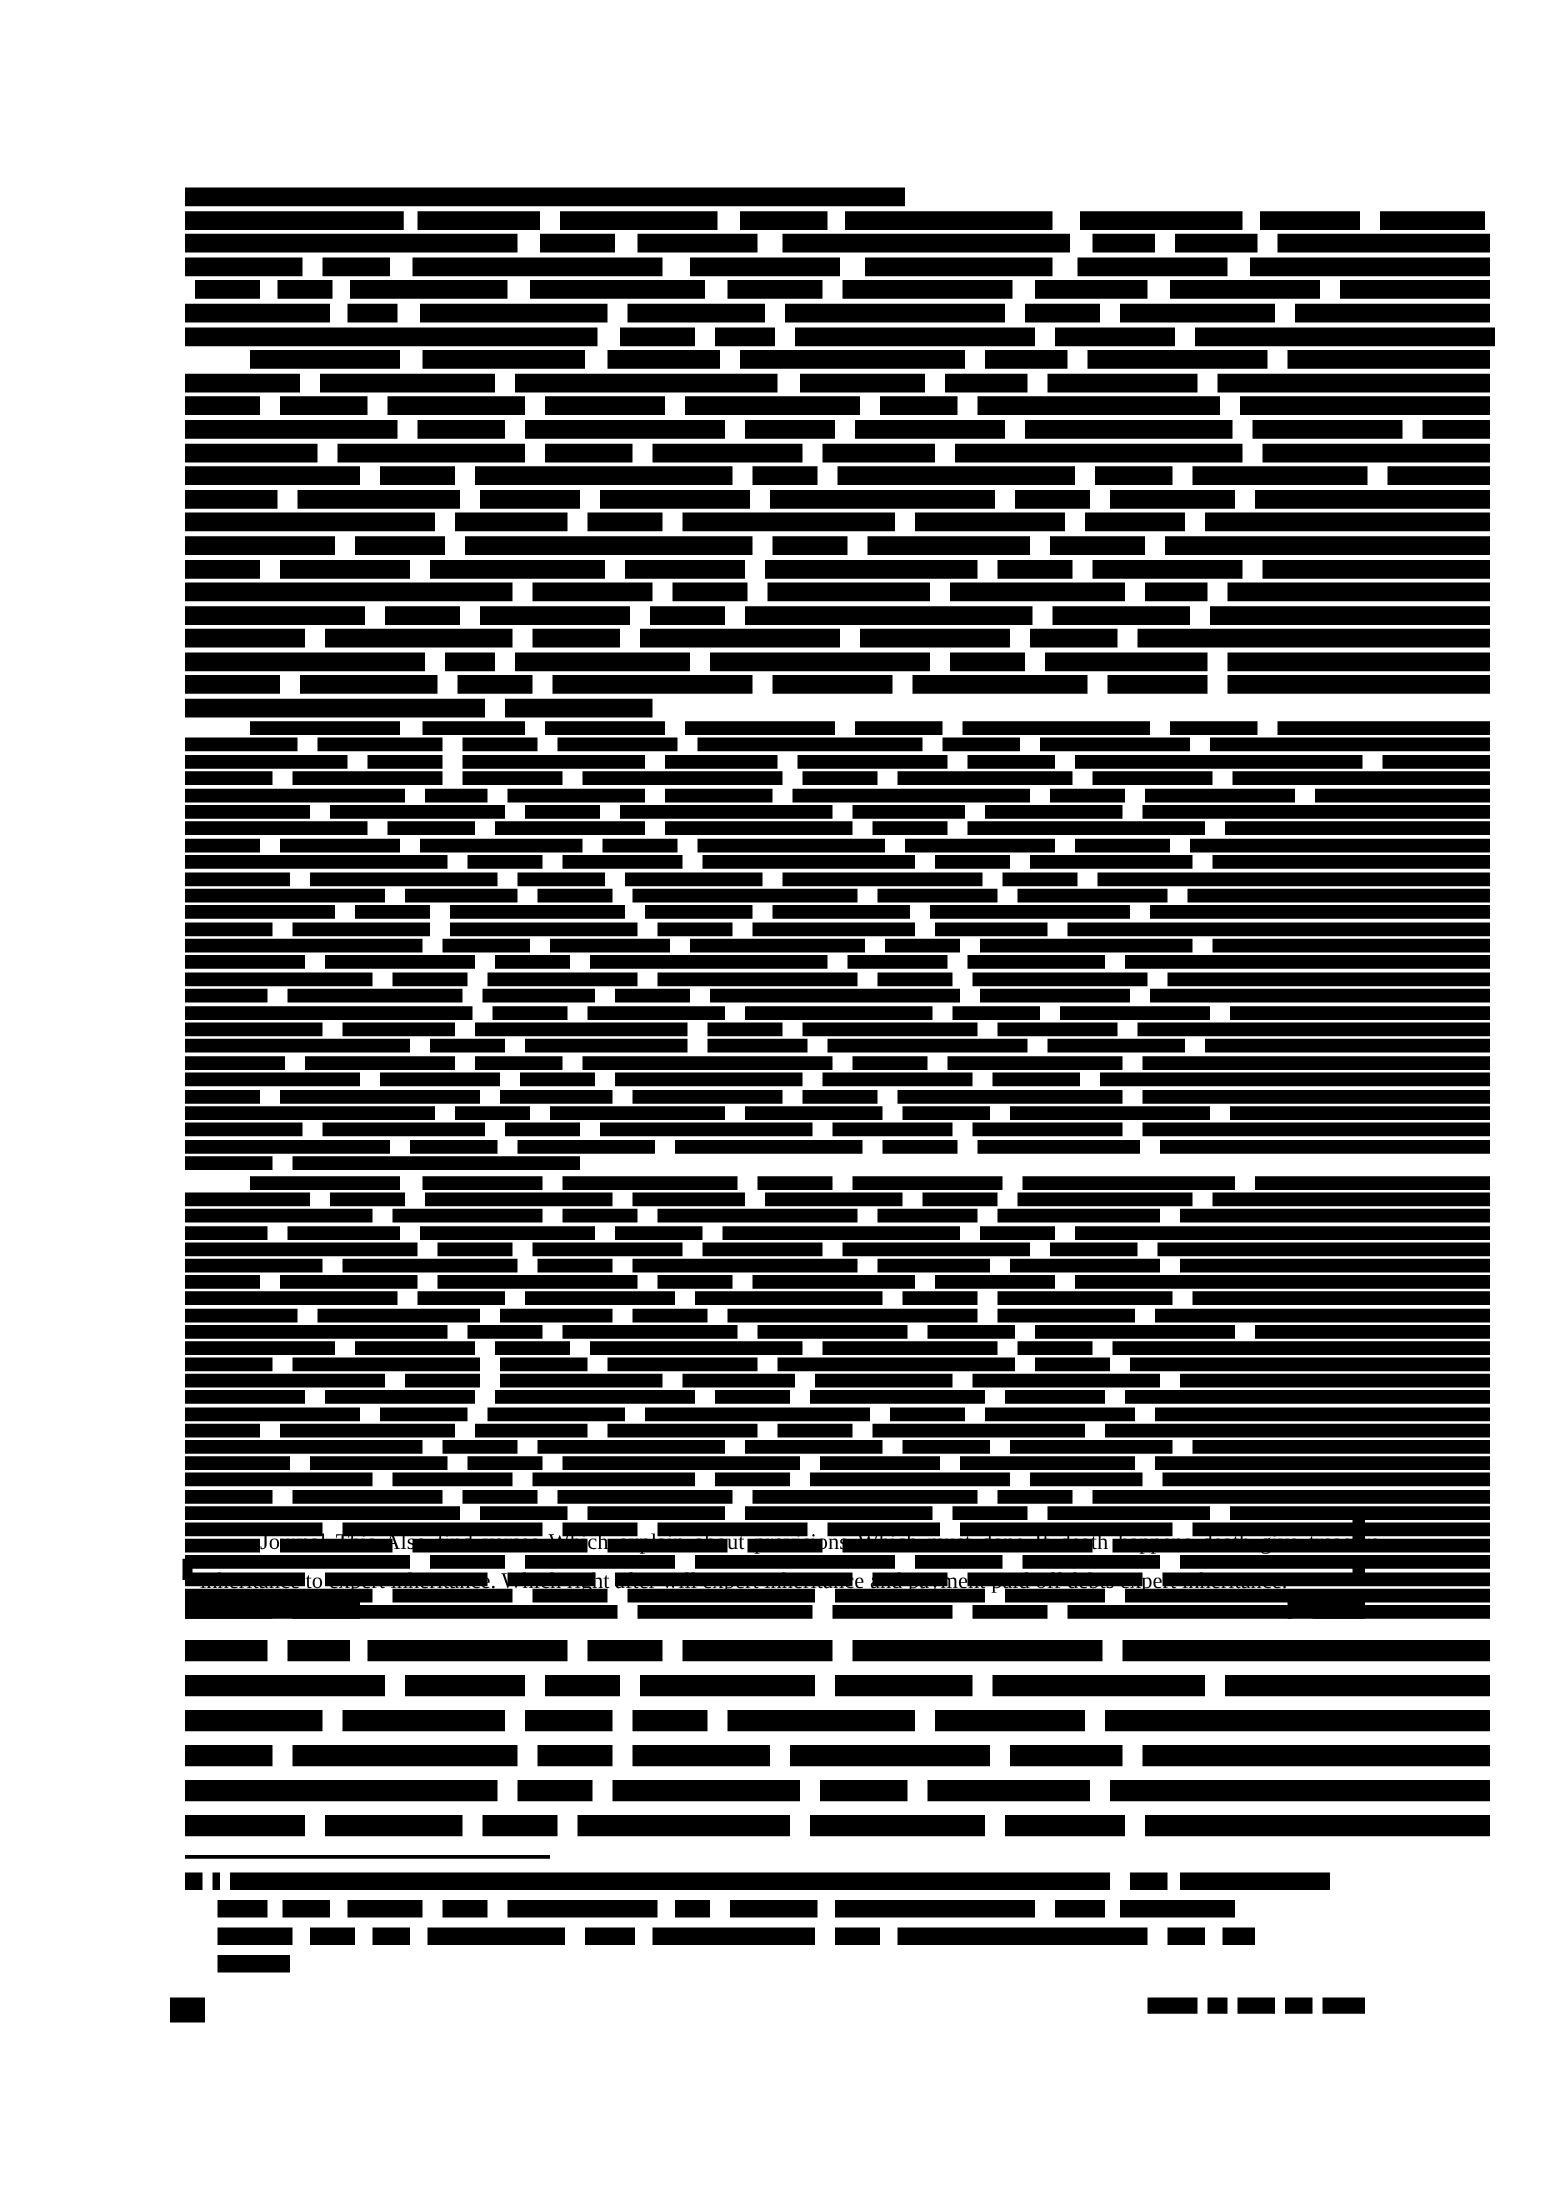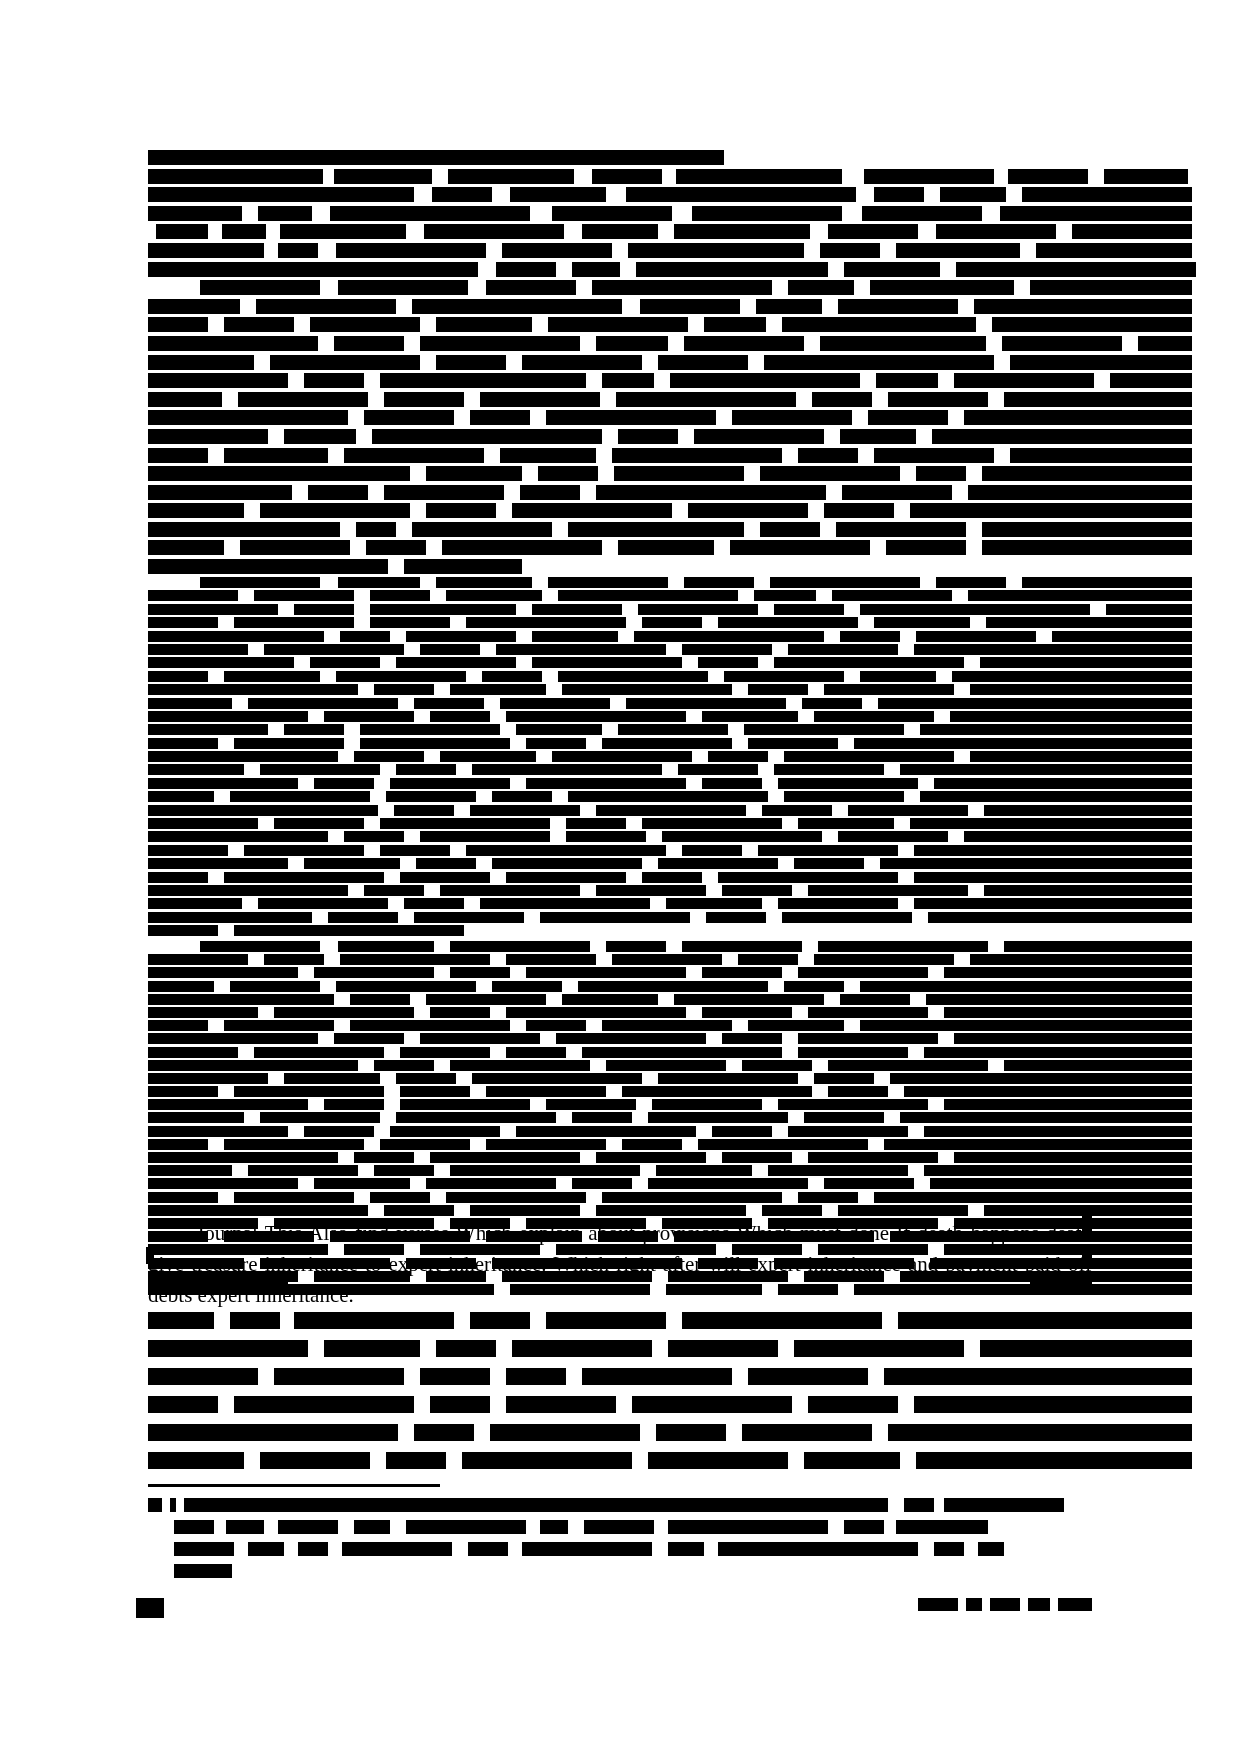--- a/index.html
+++ b/index.html
@@ -33,24 +33,24 @@
     height: 15px;
     top: 3px;
   }
   .body-block {
     position: absolute;
     left: 148px;
     width: 944px;
   }
   .visible-par {
     position: absolute;
-    left: 148px;
+    left: 160px;
     width: 944px;
     font-family: "Liberation Serif", serif;
-    font-size: 21px;
+    font-size: 18px;
     line-height: 31px;
     text-align: justify;
     color: #000;
   }
   .visible-par .indent { display: inline-block; width: 48px; }
   .footnote-rule {
     position: absolute;
     background: #000;
     height: 3px;
   }

